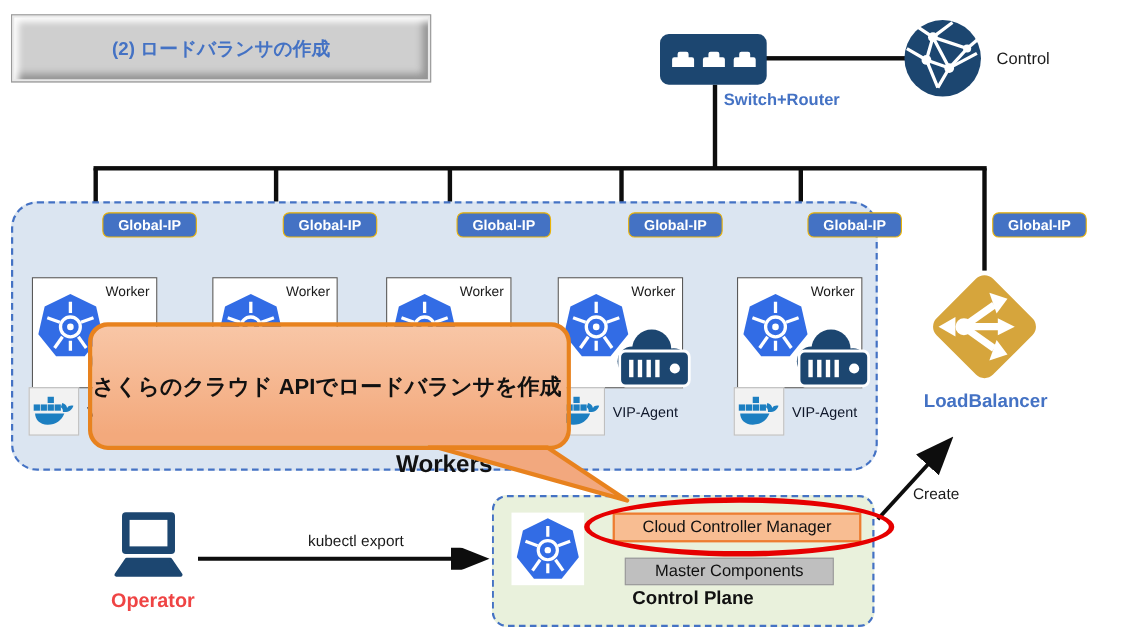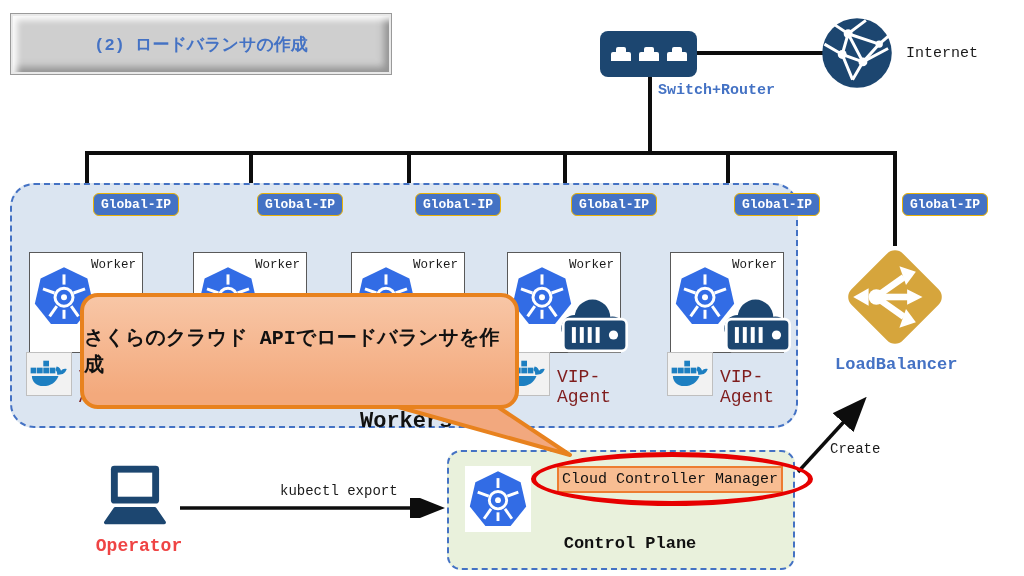--- a/index.html
+++ b/index.html
@@ -1,18 +1,18 @@
 <!DOCTYPE html>
 <html><head>
 <meta charset="utf-8">
 <style>
   html,body{margin:0;padding:0;background:#ffffff;}
   *{box-sizing:border-box;}
   #stage{position:relative;width:1024px;height:576px;background:#fff;
-         font-family:Liberation Mono, monospace;overflow:hidden;}
+         font-family:Liberation Sans, sans-serif;overflow:hidden;}
   .abs{position:absolute;}
 
   
   .banner{left:10px;top:13px;width:382px;height:62px;background:#cfcfcf;
     border:1px solid #9a9a9a;display:flex;align-items:center;justify-content:center;
     box-shadow:inset 0 0 0 2px #e9e9e9, inset 6px 6px 6px rgba(255,255,255,.95),
                inset -7px -7px 7px rgba(100,100,100,.55);}
   .banner span{color:#4472c4;font-weight:bold;font-size:17px;}
 
   
@@ -32,21 +32,21 @@
     align-items:center;justify-content:center;}
   .worker-cell{top:252px;width:126px;height:145px;padding-left:31px;}
   .wbox{position:absolute;left:0;top:0;width:114px;height:101px;background:#fff;
         border:1px solid #595959;}
   .wlabel{position:absolute;right:6px;top:5px;font-size:12.5px;color:#1a1a1a;}
   .k8s{position:absolute;left:4px;top:13px;width:60px;height:60px;}
   .cloudicon{position:absolute;left:46px;top:44px;width:74px;height:48px;}
   .servericon{position:absolute;left:54px;top:64px;width:66px;height:36px;}
   .dockerbox{position:absolute;left:-3px;top:100px;width:46px;height:44px;background:#f2f2f2;
     border:1px solid #bfbfbf;display:flex;align-items:center;justify-content:center;}
-  .vip{position:absolute;left:50px;top:115px;font-size:18px;color:#7f1d1d;}
+  .vip{position:absolute;left:50px;top:115px;font-size:13px;color:#0f172a;}
   .workers-title{left:360px;top:409px;font-weight:bold;font-size:22px;color:#111;}
 
   
   .callout{left:80px;top:293px;width:439px;height:116px;border:4px solid #e8821e;
     border-radius:18px;background:linear-gradient(180deg,#f8c6a6 0%,#f3a97c 90%);
     display:flex;align-items:center;z-index:30;}
   .callout span{font-weight:bold;font-size:20px;color:#111;}
   .tail{left:383px;top:401px;width:200px;height:62px;z-index:29;}
 
   
@@ -113,21 +113,21 @@
       <polyline points="38,24 58,62 44,86"></polyline>
       <polyline points="38,24 80,38 58,62"></polyline>
       <polyline points="20,12 38,24 62,6"></polyline>
       <polyline points="80,38 94,26"></polyline>
     </g>
     <circle cx="38" cy="24" r="6" fill="#fff"></circle>
     <circle cx="30" cy="52" r="6" fill="#fff"></circle>
     <circle cx="58" cy="62" r="6" fill="#fff"></circle>
     <circle cx="80" cy="38" r="5" fill="#fff"></circle>
   </svg>
-  <span class="abs plain" style="left:906px;top:45px;">Internet</span>
+  <span class="abs plain" style="left:906px;top:45px;">Control</span>
 
   <div class="abs workers-zone"></div>
 
   <div class="abs badge" style="left:93px;">
       <span>Global-IP</span>
     </div>
   <div class="abs badge" style="left:257px;">
       <span>Global-IP</span>
     </div>
   <div class="abs badge" style="left:415px;">
@@ -437,20 +437,23 @@
           <line x1="85" y1="38" x2="66" y2="45"></line>
         <line x1="26" y1="84" x2="38" y2="67"></line>
           <line x1="74" y1="84" x2="62" y2="67"></line>
         </g>
       <circle cx="50" cy="52" r="5" fill="#fff"></circle>
       </svg>
   </div>
   <div class="abs ccm">
     <span>Cloud Controller Manager</span>
   </div>
+  <div class="abs mcomp">
+    <span>Master Components</span>
+  </div>
   <span class="abs cp-title">Control Plane</span>
   <div class="abs red-ellipse"></div>
 
   <svg class="abs" style="left:92px;top:464px;" width="86" height="74" viewBox="0 0 100 86">
     <rect x="22" y="2" width="56" height="44" rx="4" fill="#1c4670"></rect>
     <rect x="30" y="10" width="40" height="28" fill="#fff"></rect>
     <path d="M16,68 h68 l-11,-16 h-46 z" fill="#1c4670" stroke="#1c4670" stroke-width="4" stroke-linejoin="round"></path>
   </svg>
   <span class="abs op-label">Operator</span>
 

